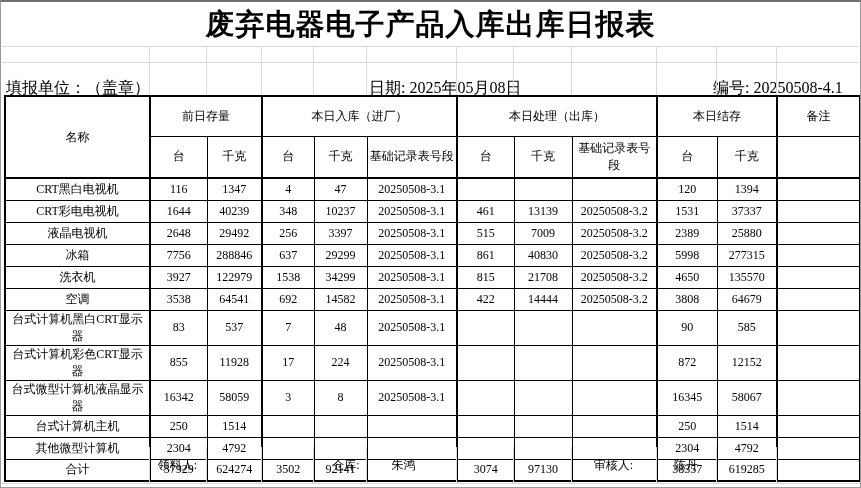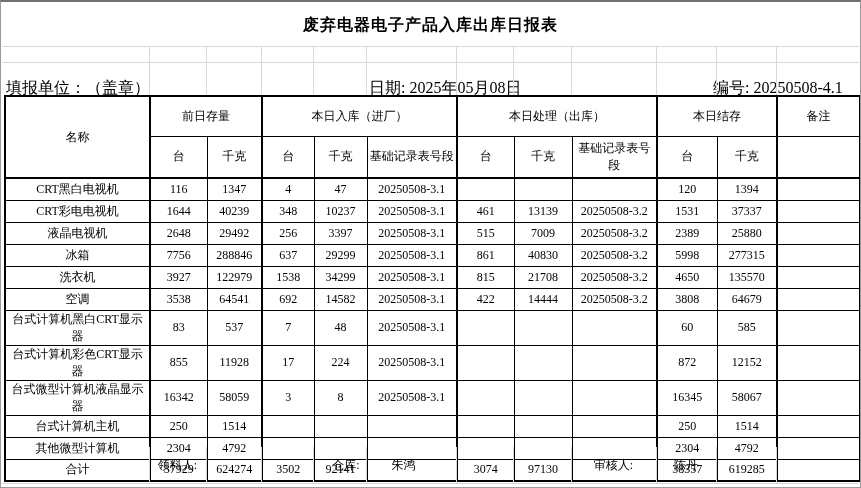--- a/index.html
+++ b/index.html
@@ -15,21 +15,21 @@
     background: #fff;
     border: 1px solid #9b9b9b;
     border-top: 2px solid #707070;
     overflow: hidden;
   }
   
   .title-row {
     position: absolute; top: 2px; left: 0; width: 100%; height: 42px;
     display: flex; align-items: center; justify-content: center;
   }
-  .title-row span { font-size: 16px; font-weight: bold; letter-spacing: 1px; }
+  .title-row span { font-size: 29px; font-weight: bold; letter-spacing: 1px; }
   
   .gridv { position: absolute; width: 1px; background: #d9d9d9; }
   .gridh { position: absolute; height: 1px; background: #d9d9d9; left: 1px; right: 1px; }
   
   .info-text { position: absolute; font-size: 16px; top: 76px; white-space: nowrap; }
   .info-unit   { left: 5px; }
   .info-date   { left: 368px; }
   .info-serial { left: 712px; }
   
   table.report {
@@ -190,21 +190,21 @@
         <tr>
           <td class="bR2">台式计算机黑白CRT显示器</td>
           <td>83</td>
           <td class="bR2">537</td>
           <td>7</td>
           <td>48</td>
           <td class="bR2">20250508-3.1</td>
           <td></td>
           <td></td>
           <td class="bR2"></td>
-          <td>60</td>
+          <td>90</td>
           <td class="bR2">585</td>
           <td></td>
         </tr>
         <tr>
           <td class="bR2">台式计算机彩色CRT显示器</td>
           <td>855</td>
           <td class="bR2">11928</td>
           <td>17</td>
           <td>224</td>
           <td class="bR2">20250508-3.1</td>

